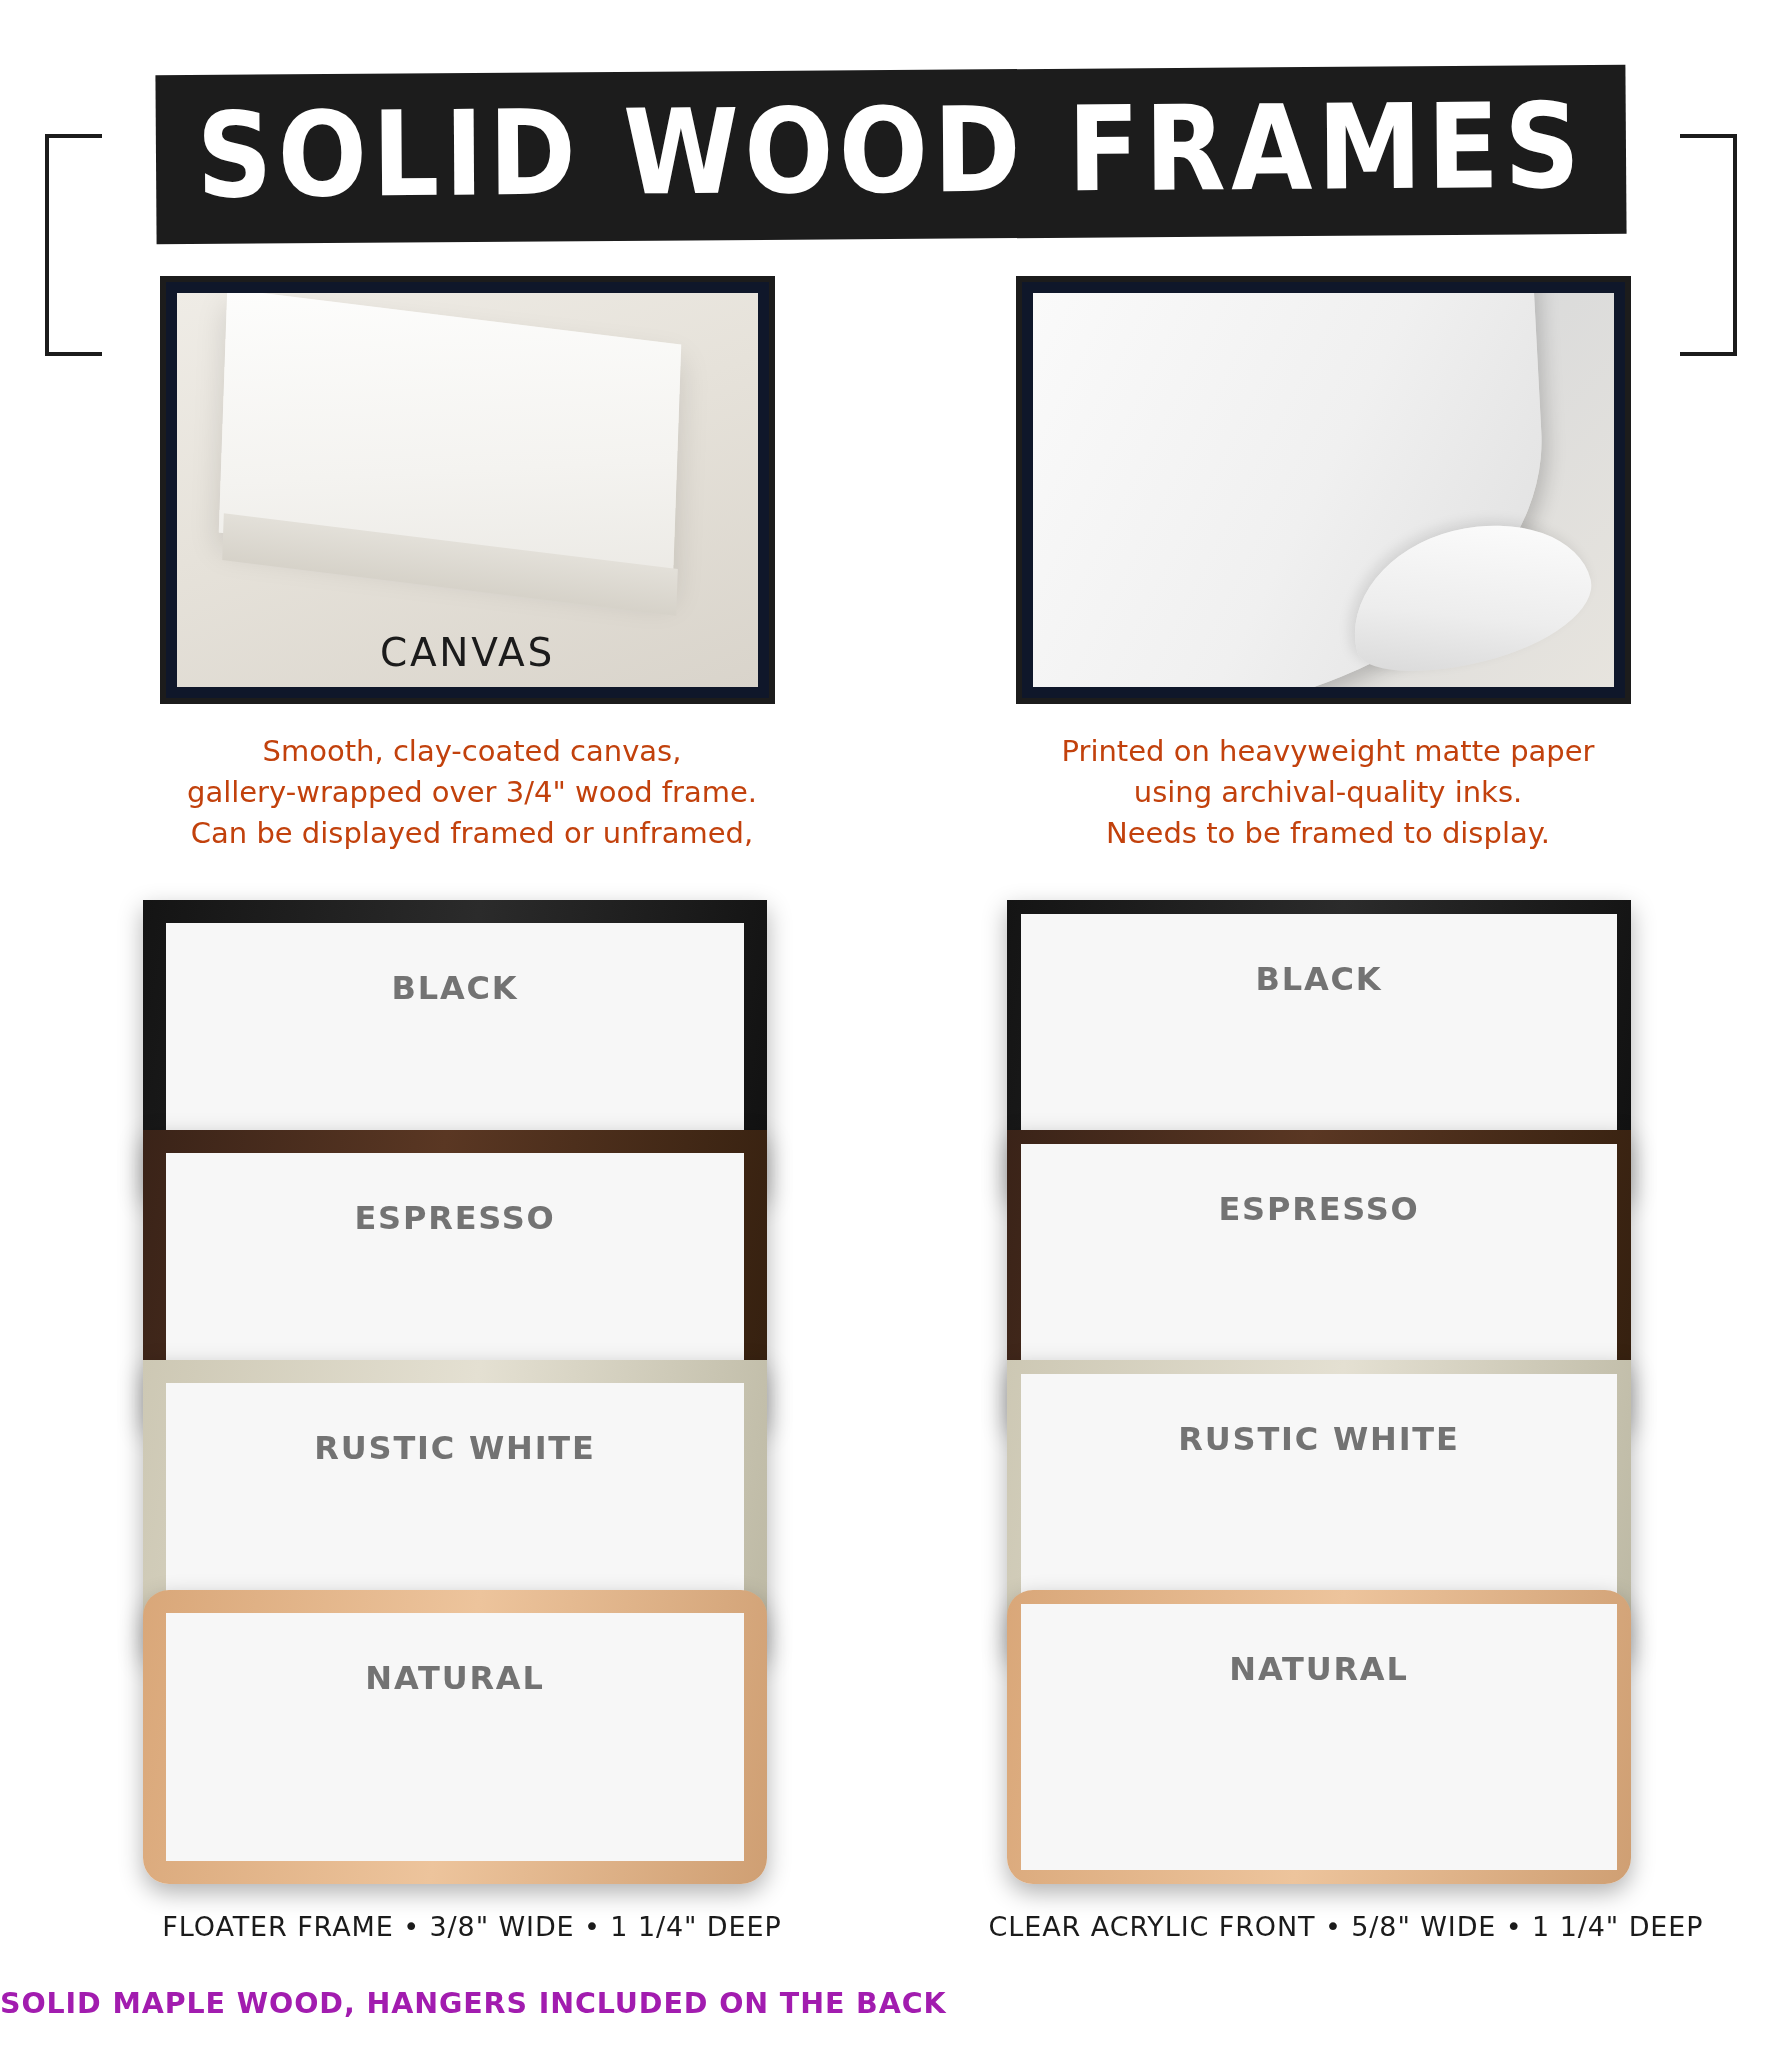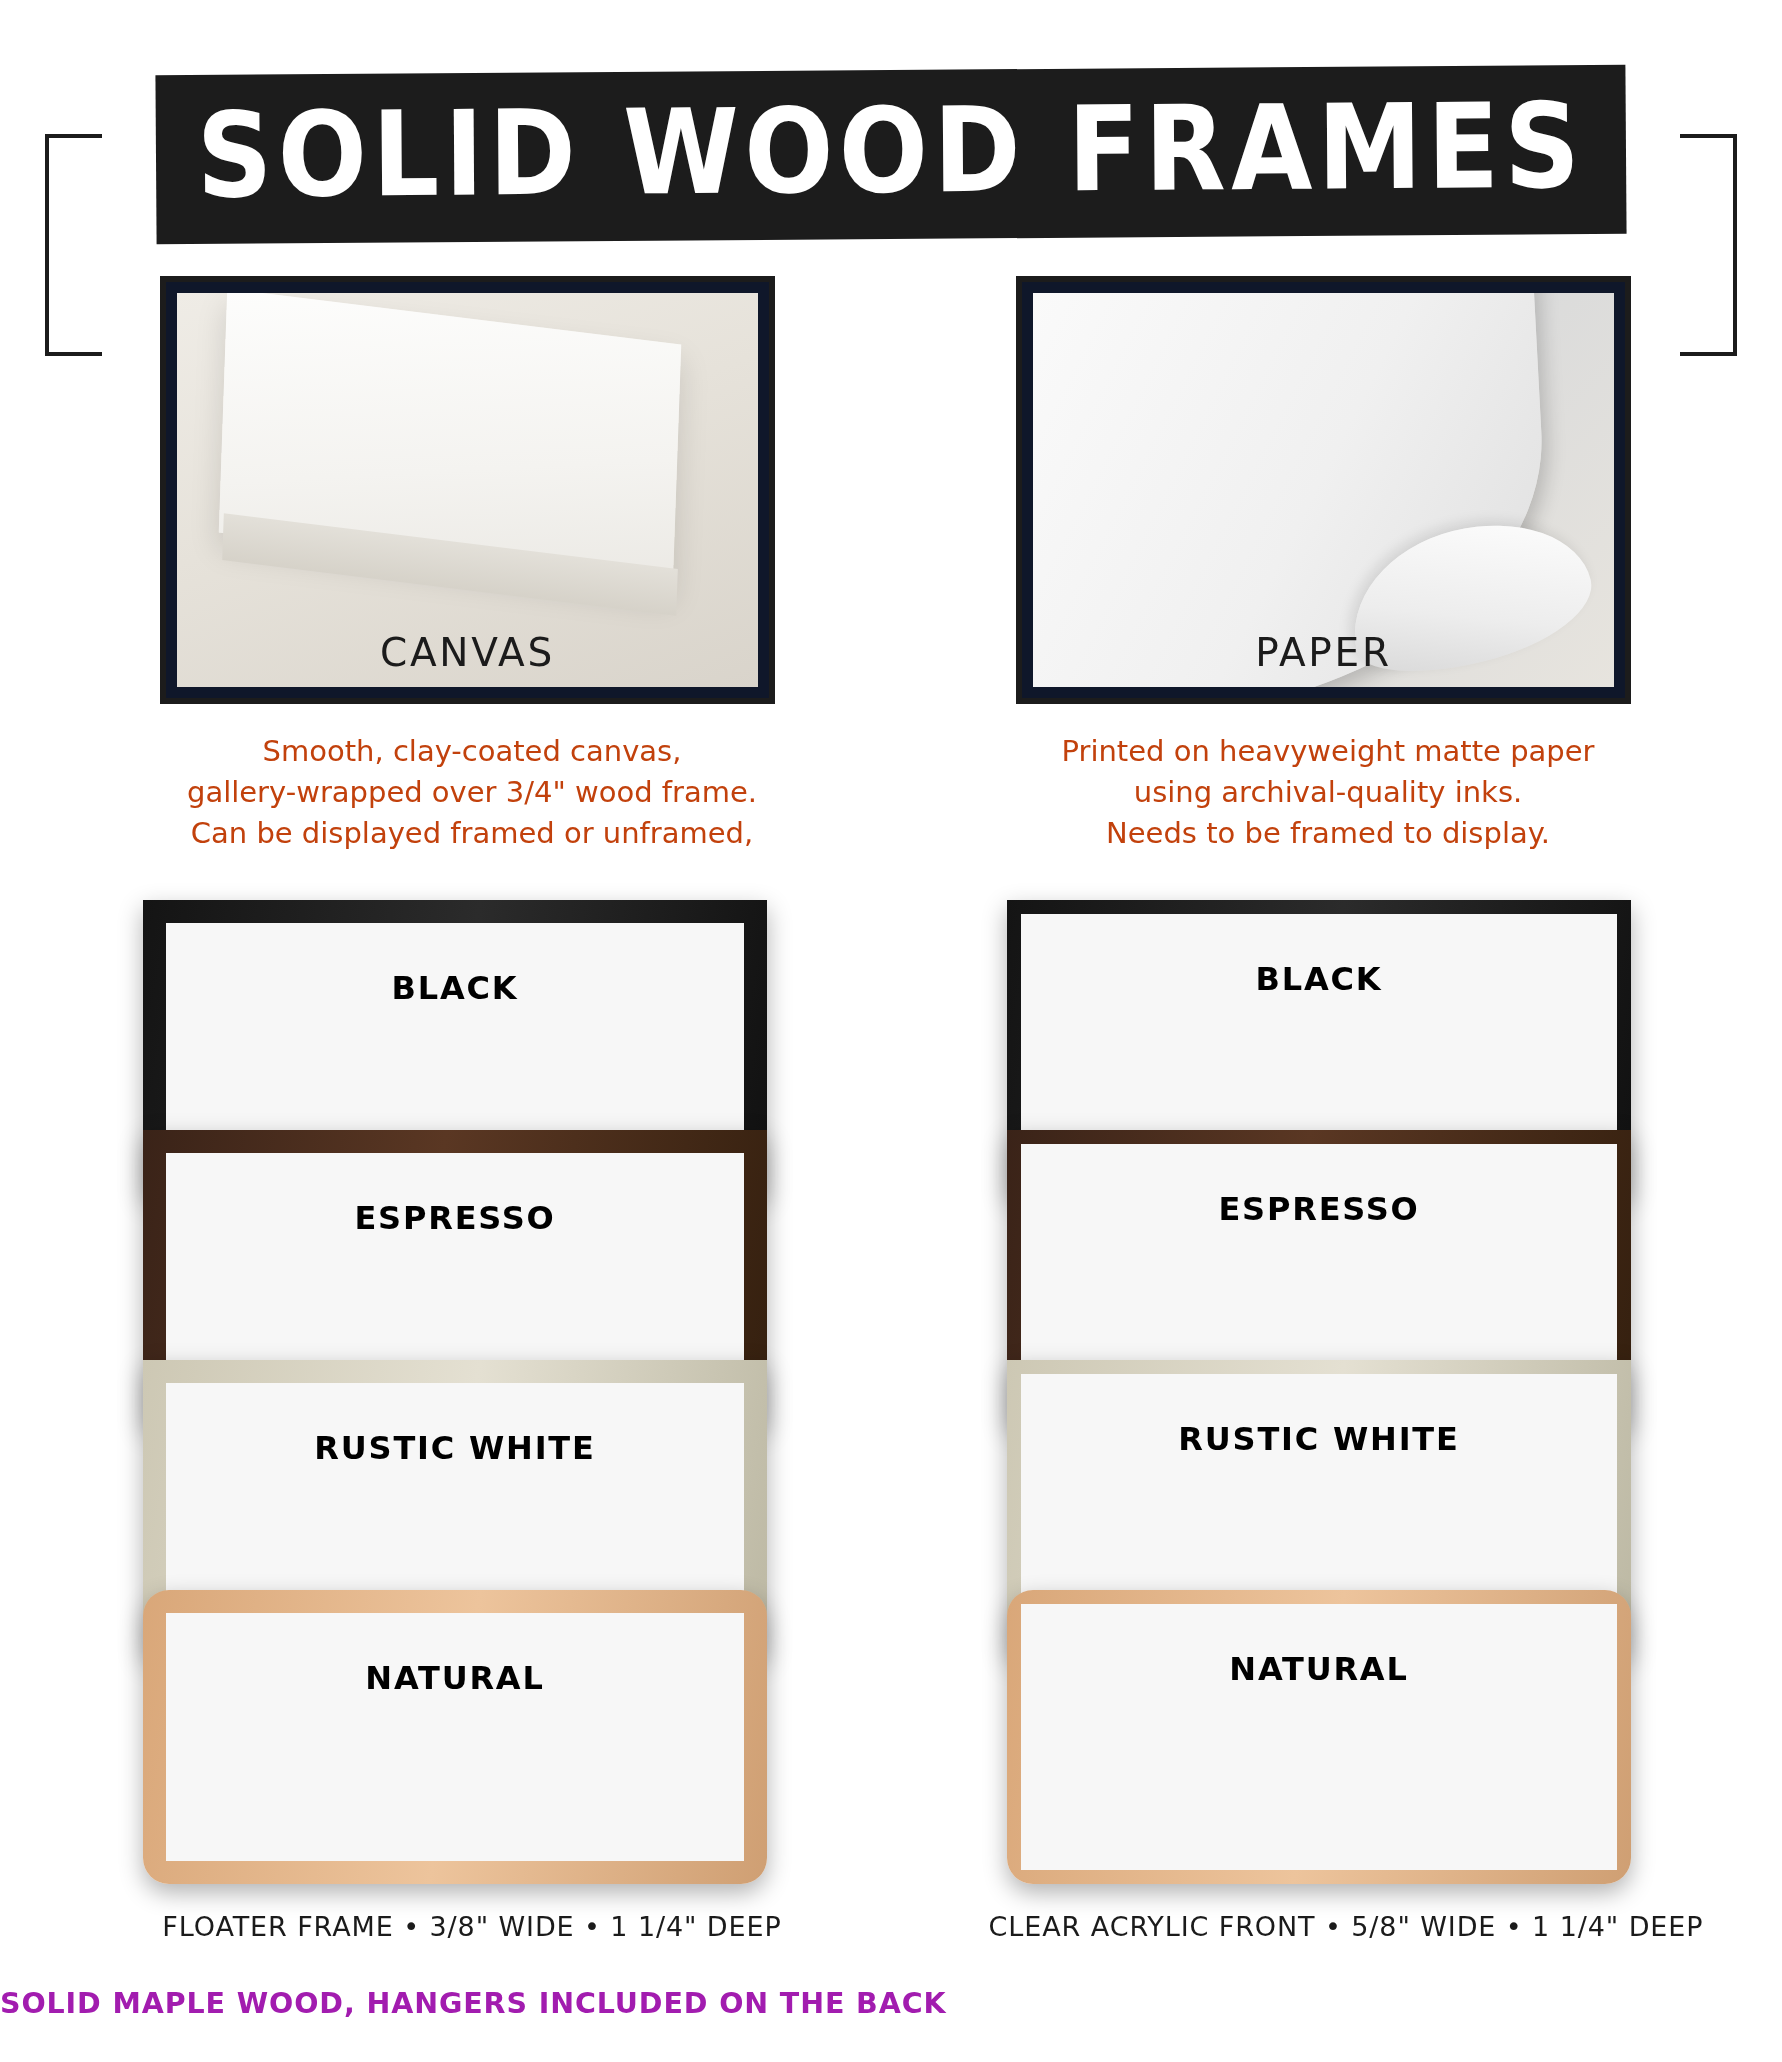--- a/index.html
+++ b/index.html
@@ -185,21 +185,21 @@
     display: flex;
     align-items: flex-start;
     justify-content: center;
     padding-top: 46px;
   }
   .frame-name {
     font-family: "DejaVu Sans", sans-serif;
     font-weight: bold;
     font-size: 32px;
     letter-spacing: 1.8px;
-    color: #000000;
+    color: #737373;
   }
 
   
   .skin-black    { background: linear-gradient(100deg,#141414 0%,#2b2b2b 50%,#111 100%); }
   .skin-espresso { background: linear-gradient(100deg,#3a2318 0%,#5a3723 45%,#35200f 100%); }
   .skin-rustic   { background: linear-gradient(100deg,#cdc8b4 0%,#e4e0d2 50%,#bdb9a4 100%); }
   .skin-natural  { background: linear-gradient(100deg,#d9a779 0%,#edc49c 50%,#cf9f73 100%); border-radius: 26px; }
 
   
   .footnote {
@@ -243,21 +243,20 @@
       <div class="canvas-block"></div>
       <div class="canvas-edge"></div>
       <div class="photo-label">CANVAS</div>
     </div>
   </div>
 
   <div class="photo-frame right">
     <div class="photo paper-photo">
       <div class="paper-sheet"></div>
       <div class="paper-curl"></div>
-      <div class="photo-label">PAPER</div>
     </div>
   </div>
 
 </div>
 
 <div class="desc left">
   <div>Smooth, clay-coated canvas,</div>
   <div>gallery-wrapped over  3/4" wood frame.</div>
   <div>Can be displayed framed or unframed,</div>
 </div>

